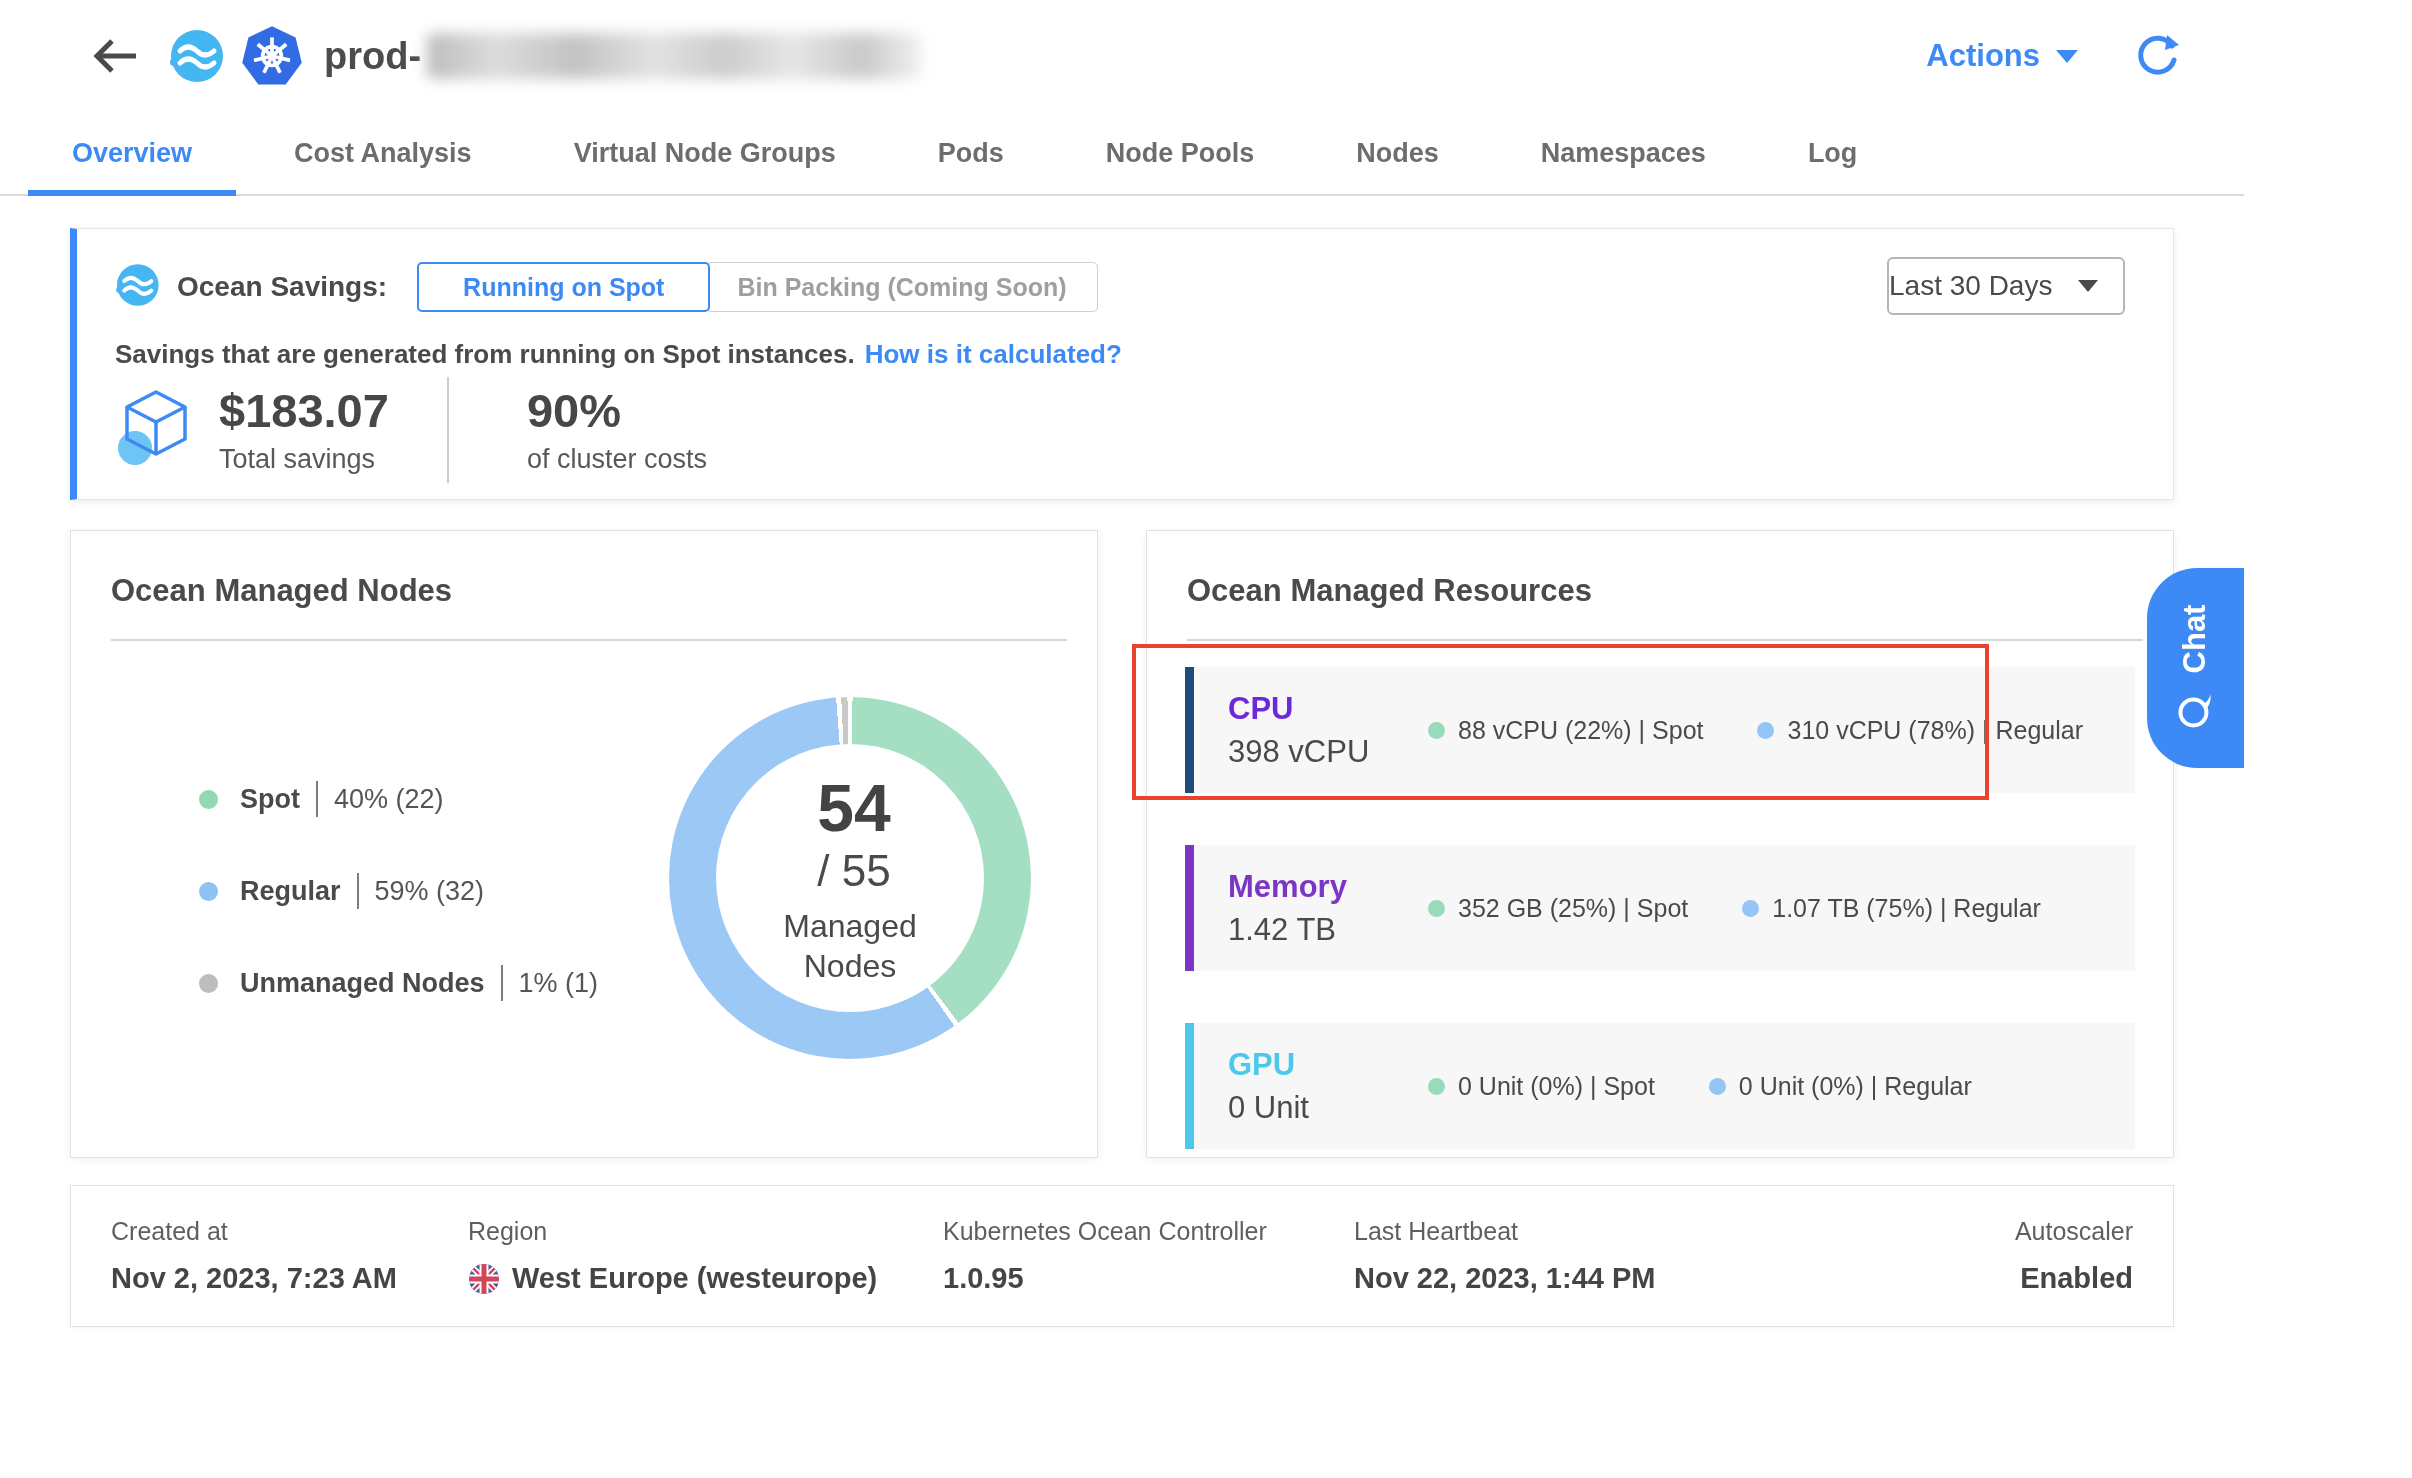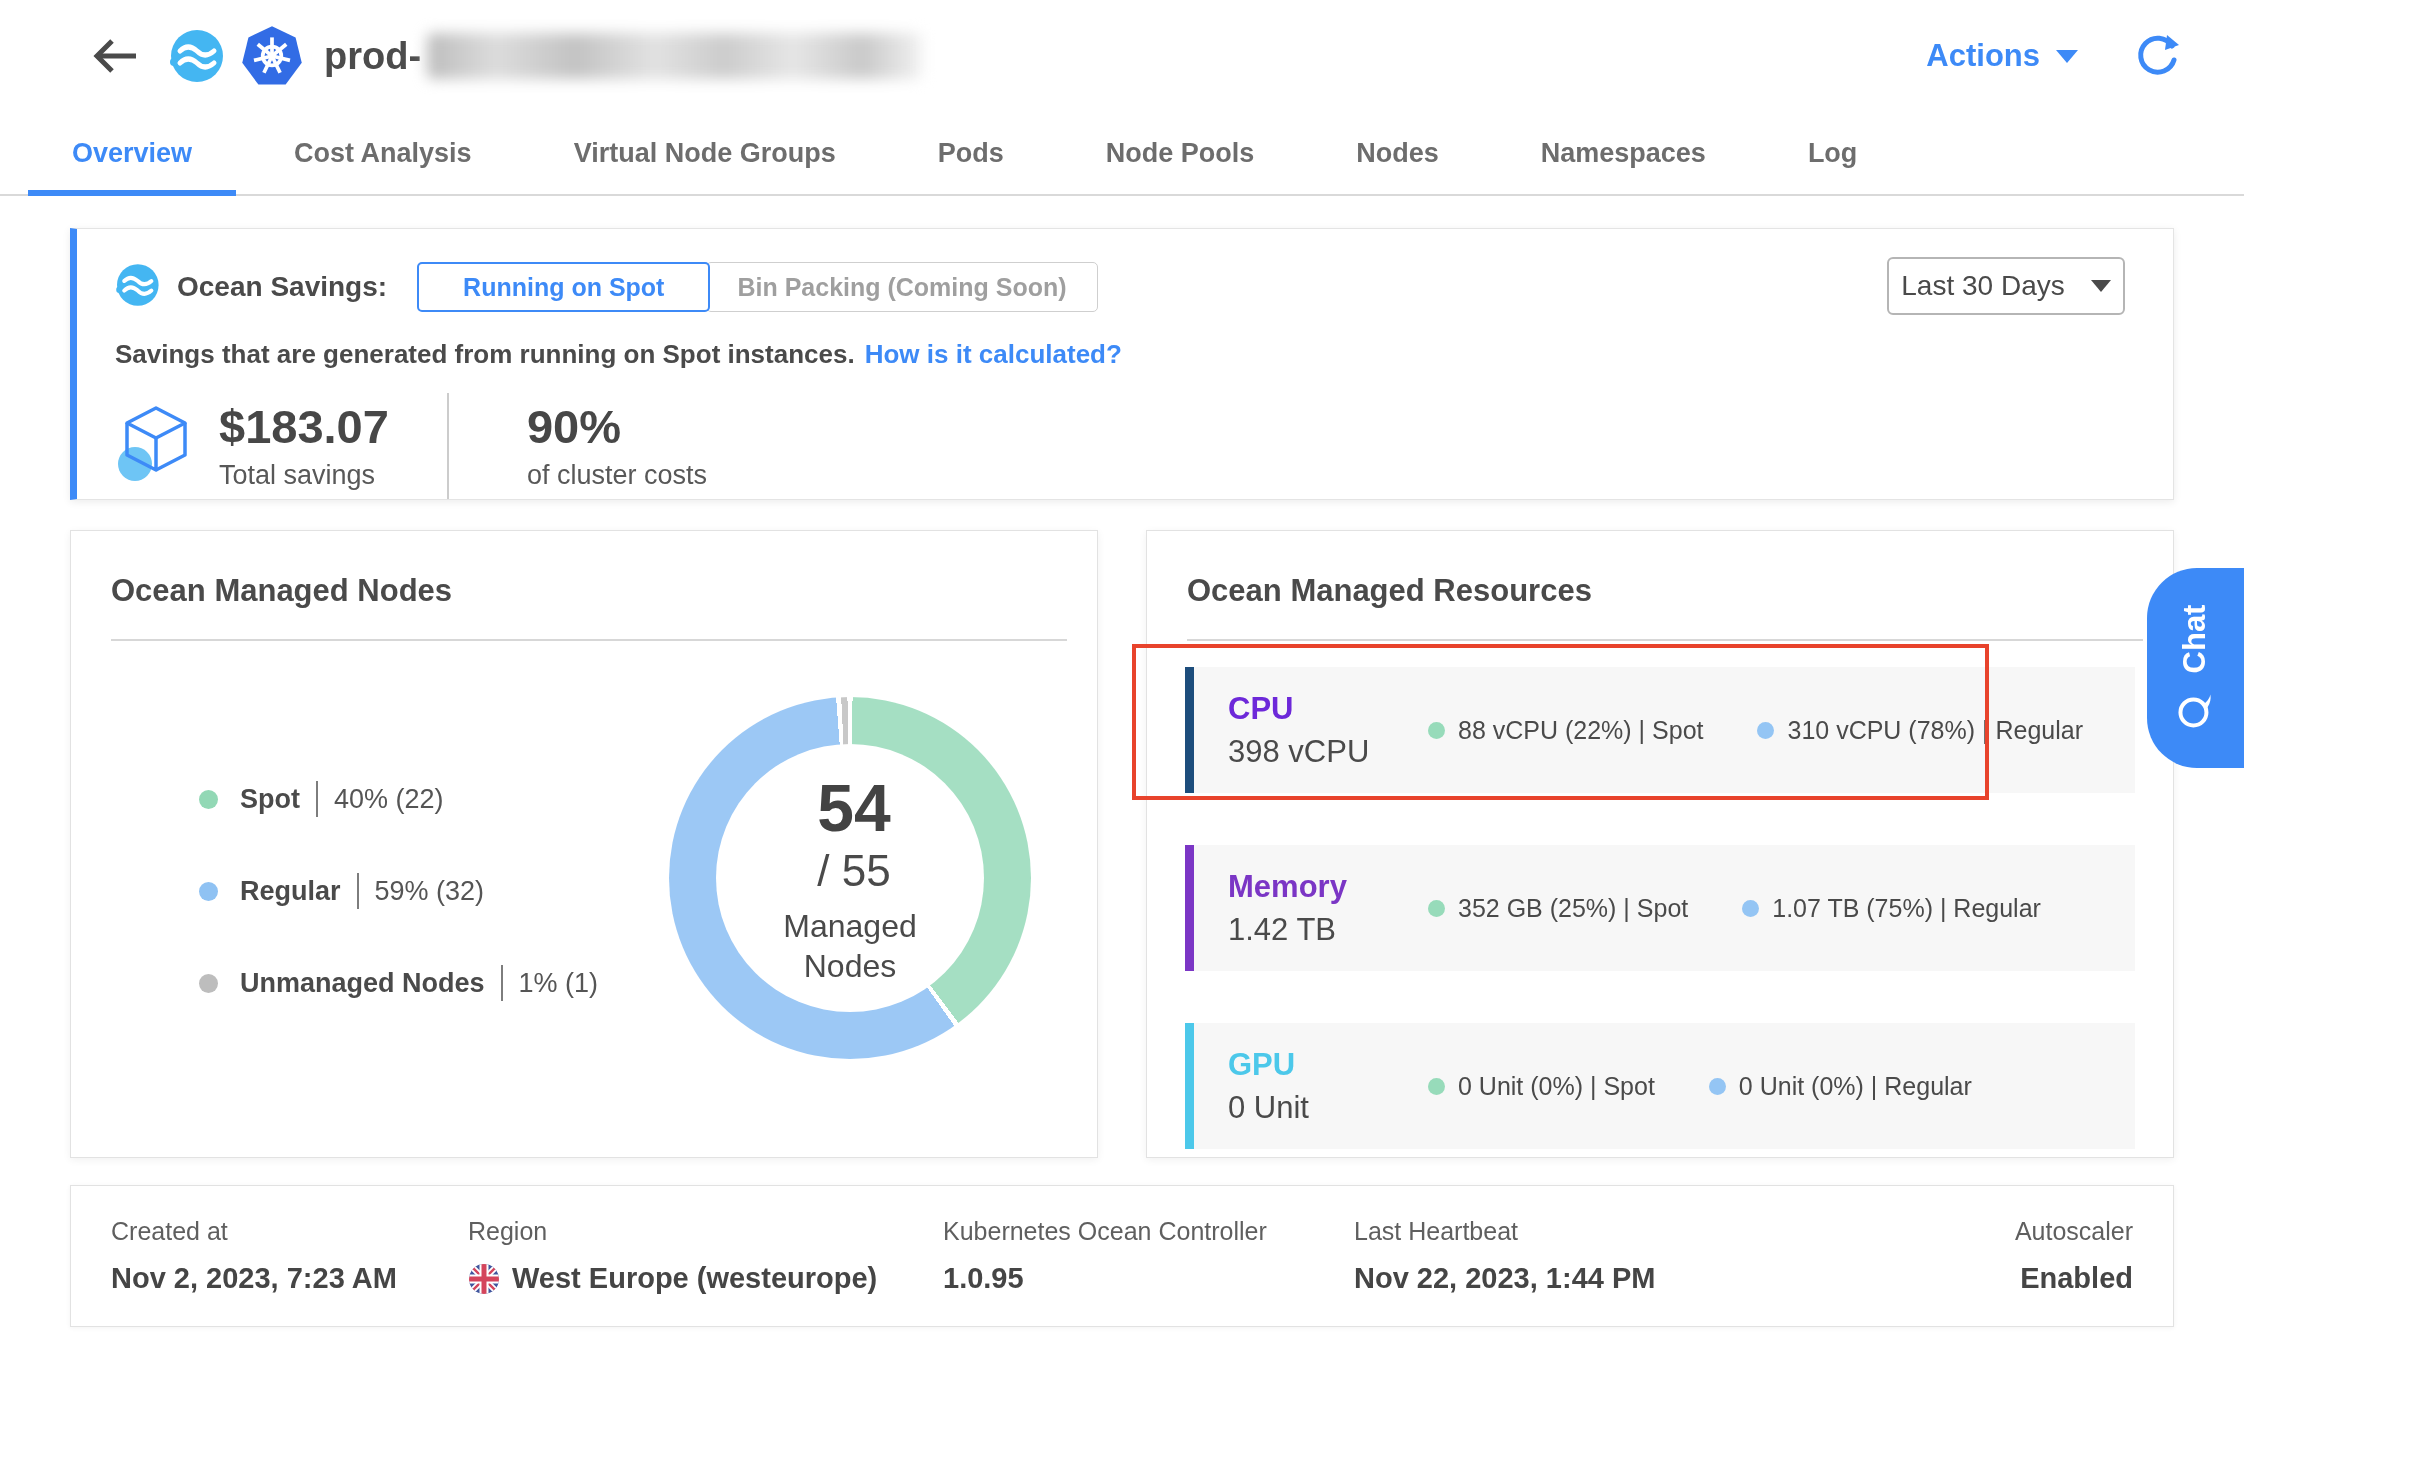--- a/index.html
+++ b/index.html
@@ -29,24 +29,24 @@
   .tab.active::after { content:""; position:absolute; left:0; right:0; bottom:-2px; height:6px; background:#3d8af7; }
 
   
   .banner { position:absolute; left:70px; right:70px; top:228px; height:272px; background:#fff; border:1px solid #e4e4e4; border-left:7px solid #3d8af7; box-shadow:0 2px 8px rgba(0,0,0,0.08); }
   .banner-row1 { position:absolute; top:32px; left:36px; display:flex; align-items:center; }
   .banner-label { margin-left:16px; font-size:28px; font-weight:bold; color:#4a4a4a; }
   .toggle { margin-left:30px; display:flex; align-items:center; }
   .toggle button { font-family:inherit; font-size:25px; font-weight:bold; height:50px; border-radius:5px; background:#fff; cursor:pointer; }
   .toggle .on { padding:0 44px; border:2px solid #3d8af7; color:#3d8af7; position:relative; z-index:2; }
   .toggle .off { padding:0 30px; border:1px solid #cfcfcf; color:#9f9f9f; margin-left:-4px; z-index:1; }
-  .period { position:absolute; top:28px; right:48px; width:238px; height:58px; border:2px solid #b5b5b5; border-radius:6px; background:#fff; display:flex; align-items:center; justify-content:center; gap:26px; font-size:28px; color:#4a4a4a; cursor:pointer; }
+  .period { position:absolute; top:28px; right:48px; width:238px; height:58px; border:2px solid #b5b5b5; border-radius:6px; background:#fff; display:flex; align-items:center; gap:26px; font-size:28px; color:#4a4a4a; cursor:pointer; }
   .banner-desc { position:absolute; top:110px; left:38px; font-size:26px; font-weight:bold; color:#4a4a4a; }
   .banner-desc a { color:#3d8af7; text-decoration:none; margin-left:10px; cursor:pointer; }
-  .banner-stats { position:absolute; top:148px; left:36px; display:flex; align-items:center;margin-top:16px; }
+  .banner-stats { position:absolute; top:148px; left:36px; display:flex; align-items:center; }
   .stat { margin-left:20px; }
   .stat-value { font-size:47px; font-weight:bold; color:#474747; line-height:1.1; }
   .stat-label { font-size:27px; color:#585858; margin-top:8px; }
   .vdiv { width:2px; height:106px; background:#ccc; margin:0 58px; }
 
   
   .cards { position:absolute; top:530px; left:70px; right:70px; height:628px; display:flex; gap:48px; }
   .card { flex:1; position:relative; background:#fff; border:1px solid #e2e2e2; box-shadow:0 2px 8px rgba(0,0,0,0.06); }
   .card h2 { position:absolute; top:42px; left:40px; font-size:31px; font-weight:bold; color:#4a4a4a; }
   .card .divider { position:absolute; top:108px; left:40px; right:30px; height:2px; background:#d7d7d7; }

